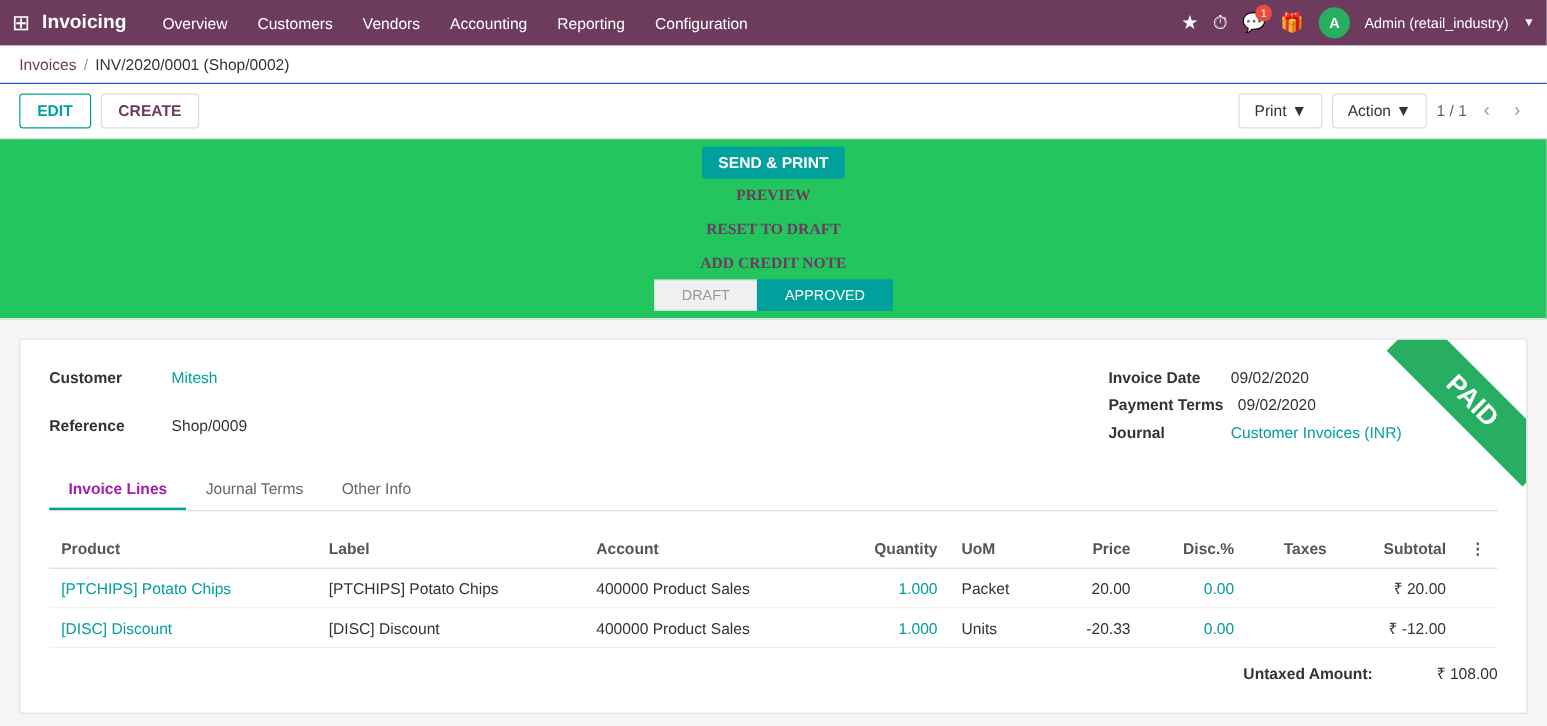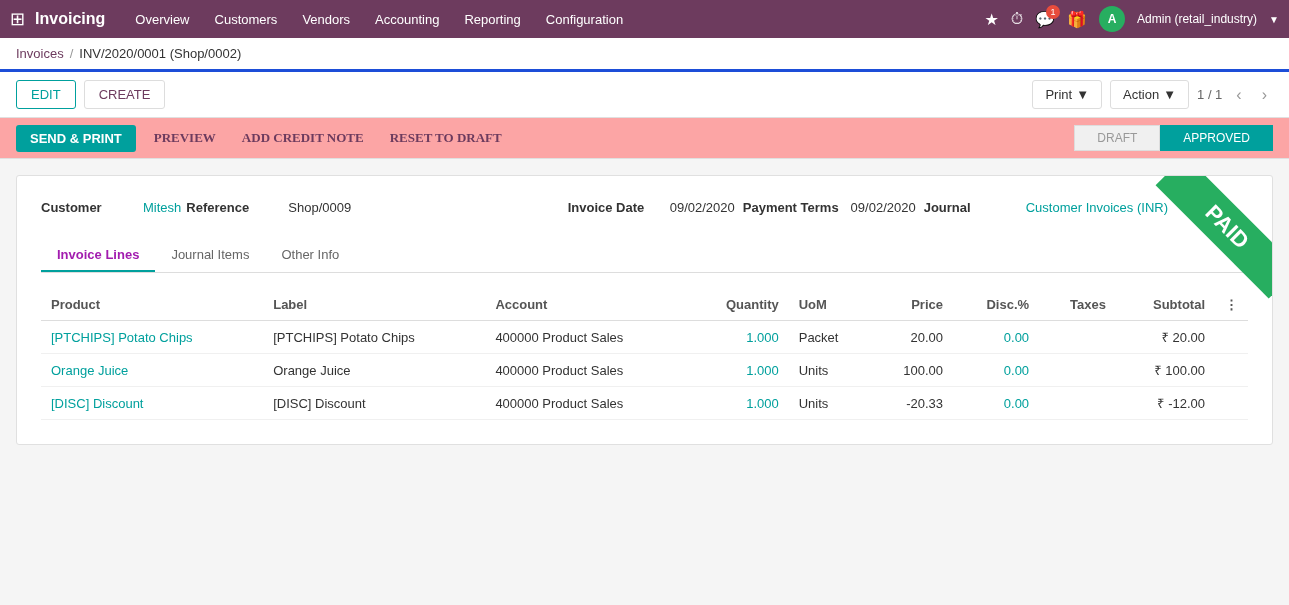--- a/index.html
+++ b/index.html
@@ -77,21 +77,21 @@
     .top-nav .user-info {
       color: white;
       font-size: 12px;
       cursor: pointer;
     }
 
     
     .breadcrumb-bar {
       background: white;
       padding: 8px 16px;
-      border-bottom: 3px solid #1d4ed8;
+      border-bottom: 1px solid #1d4ed8;
       display: flex;
       align-items: center;
       gap: 6px;
       font-size: 13px;
     }
     .breadcrumb-bar a { color: #6d3b5e; text-decoration: none; }
     .breadcrumb-bar .separator { color: #999; }
     .breadcrumb-bar .current { color: #333; }
 
     
@@ -102,21 +102,21 @@
       display: flex;
       align-items: center;
       gap: 8px;
     }
     .btn {
       padding: 6px 14px;
       border: none;
       border-radius: 3px;
       cursor: pointer;
       font-size: 13px;
-      font-weight: normal;
+      font-weight: bold;
     }
     .btn-outline {
       background: white;
       color: #6d3b5e;
       border: 1px solid #ddd;
     }
     .btn-dropdown {
       display: flex;
       align-items: center;
       gap: 4px;
@@ -140,26 +140,27 @@
       background: none;
       border: none;
       cursor: pointer;
       font-size: 16px;
       color: #999;
       padding: 2px 6px;
     }
 
     
     .secondary-bar {
-      background: #fca5a5;
+      background: #22c55e;
       padding: 6px 16px;
       border-bottom: 1px solid #e0e0e0;
       display: flex;
       align-items: center;
-      gap: 10px;
+      gap: 0;
+      flex-direction: column;
     }
     .btn-primary-teal { background: #00a09d; color: white; border: none; border-radius: 3px; padding: 6px 14px; font-size: 13px; font-weight: bold; cursor: pointer; }
     .btn-text { background: none; border: none; color: #6d3b5e; font-size: 13px; font-weight: bold; cursor: pointer; padding: 6px 8px; font-family: Liberation Serif, serif; }
     .secondary-spacer { flex: 1; }
     .status-pills {
       display: flex;
       gap: 0;
     }
     .status-pill {
       padding: 5px 22px;
@@ -220,22 +221,22 @@
       font-weight: bold;
       color: #333;
       margin-bottom: 24px;
     }
 
     .invoice-meta {
       display: flex;
       gap: 60px;
       margin-bottom: 24px;
     }
-    .meta-left { display: flex; flex-direction: row; gap: 5px; }
-    .meta-right { display: flex; flex-direction: row; gap: 8px; margin-left: auto; margin-right: 80px; }
+    .meta-left { display: flex; flex-direction: column; gap: 25px; }
+    .meta-right { display: flex; flex-direction: column; gap: 8px; margin-left: auto; margin-right: 80px; }
     .meta-row { display: flex; gap: 12px; align-items: baseline; }
     .meta-label { font-weight: bold; color: #333; font-size: 13px; min-width: 90px; }
     .meta-value { color: #333; font-size: 13px; }
     .meta-value.link { color: #00a09d; cursor: pointer; }
 
     
     .tabs {
       display: flex;
       border-bottom: 1px solid #ddd;
       margin-bottom: 16px;
@@ -342,22 +343,22 @@
   <div class="pagination-info">
     <span>1 / 1</span>
     <button class="pagination-arrow">‹</button>
     <button class="pagination-arrow">›</button>
   </div>
 </div>
 
 <div class="secondary-bar">
   <button class="btn-primary-teal">SEND &amp; PRINT</button>
   <button class="btn-text">PREVIEW</button>
+  <button class="btn-text">RESET TO DRAFT</button>
   <button class="btn-text">ADD CREDIT NOTE</button>
-  <button class="btn-text">RESET TO DRAFT</button>
   <div class="secondary-spacer"></div>
   <div class="status-pills">
     <div class="status-pill inactive">DRAFT</div>
     <div class="status-pill active">APPROVED</div>
   </div>
 </div>
 
 <div class="main-content">
   <div class="invoice-card">
 
@@ -391,21 +392,21 @@
           <span class="meta-value link">Customer Invoices (INR)</span>
         </div>
       </div>
     </div>
 
     <div class="tabs">
       <div class="tab active">
         <span>Invoice Lines</span>
       </div>
       <div class="tab">
-        <span>Journal Items</span>
+        <span>Journal Terms</span>
       </div>
       <div class="tab">
         <span>Other Info</span>
       </div>
     </div>
 
     <table class="invoice-table">
       <thead>
         <tr>
           <th>Product</th>
@@ -427,41 +428,35 @@
       <td>400000 Product Sales</td>
       <td class="right num">1.000</td>
       <td>Packet</td>
       <td class="right">20.00</td>
       <td class="right num">0.00</td>
       <td class="right"></td>
       <td class="right">₹ 20.00</td>
       <td></td>
     </tr>
           <tr>
-      <td class="link">Orange Juice</td>
-      <td>Orange Juice</td>
-      <td>400000 Product Sales</td>
-      <td class="right num">1.000</td>
-      <td>Units</td>
-      <td class="right">100.00</td>
-      <td class="right num">0.00</td>
-      <td class="right"></td>
-      <td class="right">₹ 100.00</td>
-      <td></td>
-    </tr>
-          <tr>
       <td class="link">[DISC] Discount</td>
       <td>[DISC] Discount</td>
       <td>400000 Product Sales</td>
       <td class="right num">1.000</td>
       <td>Units</td>
       <td class="right">-20.33</td>
       <td class="right num">0.00</td>
       <td class="right"></td>
       <td class="right">₹ -12.00</td>
       <td></td>
     </tr>
         </tbody>
     </table>
 
+    <div class="invoice-footer">
+      <div class="totals-row">
+        <span class="total-label">Untaxed Amount:</span>
+        <span class="total-value">₹ 108.00</span>
+      </div>
+    </div>
 
   </div>
 </div>
 
 </body></html>

